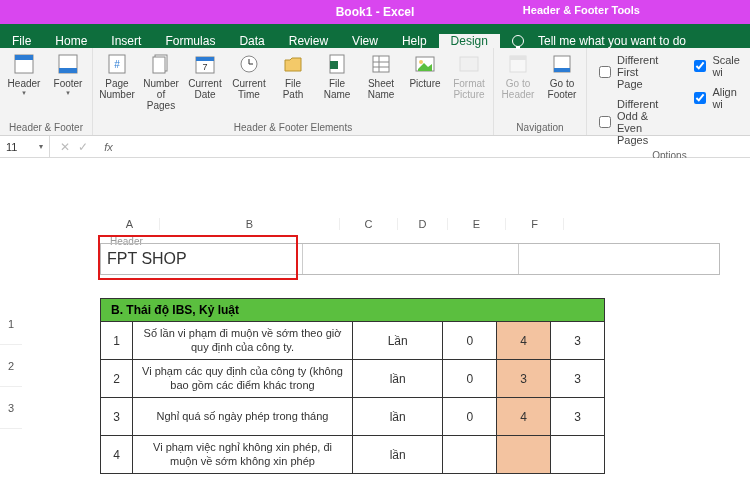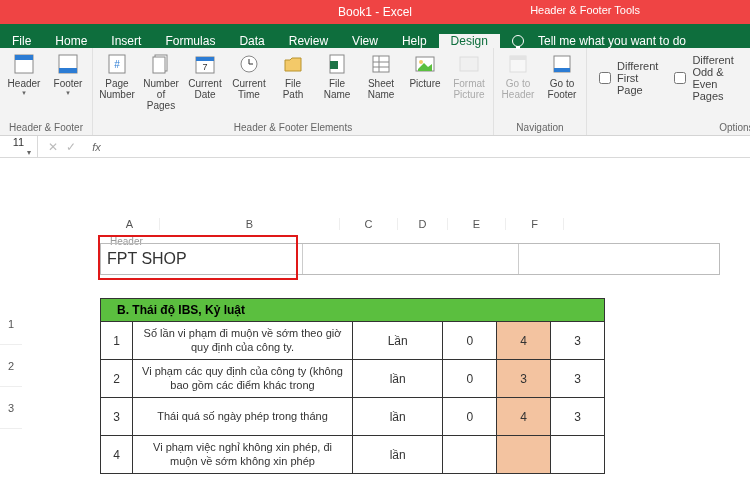--- a/index.html
+++ b/index.html
@@ -1,17 +1,17 @@
 <!DOCTYPE html>
 <html><head>
 <meta charset="utf-8">
 <style>
   * { margin: 0; padding: 0; box-sizing: border-box; font-family: "Segoe UI", sans-serif; }
   body { background: #fff; font-size: 12px; color: #333; width: 750px; height: 500px; overflow: hidden; }
-  .titlebar { background: #ef4444; height: 24px; display: flex; align-items: center; justify-content: center; position: relative; }
+  .titlebar { background: #d946ef; height: 24px; display: flex; align-items: center; justify-content: center; position: relative; font-weight: bold; }
   .titlebar .title { color: #fff; font-size: 12px; position: absolute; left: 50%; transform: translateX(-50%); }
   .titlebar .context { color: #fff; font-size: 11px; position: absolute; right: 110px; top: 4px; }
   .menubar { background: #0e6e3d; height: 24px; display: flex; align-items: flex-end; color: #fff; font-size: 12px; }
   .menubar .tab { padding: 0 12px; display: flex; align-items: center; cursor: pointer; }
   .menubar .tab.active { background: #f3f3f3; color: #0e6e3d; font-weight: 400; }
   .menubar .tell { display: flex; align-items: center; padding-left: 12px; gap: 14px; }
   .menubar .bulb { display: inline-block; width: 12px; height: 12px; border: 1px solid #fff; border-radius: 50%; position: relative; }
   .menubar .bulb:after { content: ""; position: absolute; width: 4px; height: 3px; background: #fff; bottom: -3px; left: 3px; }
   .ribbon { background: #f3f3f3; border-bottom: 1px solid #d4d4d4; height: 88px; display: flex; }
   .rgroup { border-right: 1px solid #e1e1e1; display: flex; flex-direction: column; padding: 4px 6px 2px 6px; }
@@ -20,37 +20,37 @@
   .rbtn { display: flex; flex-direction: column; align-items: center; gap: 2px; cursor: pointer; min-width: 36px; }
   .rbtn .ico { width: 24px; height: 24px; display: flex; align-items: center; justify-content: center; }
   .rbtn .cap { font-size: 10px; color: #444; text-align: center; line-height: 1.1; max-width: 46px; }
   .rbtn.dis .cap { color: #aaa; }
   .rbtn.dis .ico svg { opacity: .4; }
   .rbtn .drop { font-size: 7px; color: #666; margin-top: -2px; }
   .chkrow { display: flex; align-items: center; gap: 6px; font-size: 11px; color: #444; padding: 2px 6px; cursor: pointer; }
   .chkrow input { width: 12px; height: 12px; }
   .options { display: flex; flex-direction: column; flex: 1; padding-top: 4px; }
   .optgrid { display: flex; gap: 24px; }
-  .optcol { display: flex; flex-direction: row; gap: 4px; }
+  .optcol { display: flex; flex-direction: column; gap: 4px; }
   .fbar { background: #fff; border-bottom: 1px solid #d9d9d9; height: 22px; display: flex; align-items: center; }
-  .namebox { width: 38px; padding: 0 6px; font-size: 11px; border-right: 1px solid #d9d9d9; height: 100%; display: flex; align-items: center; flex-direction: column; }
+  .namebox { width: 50px; padding: 0 6px; font-size: 11px; border-right: 1px solid #d9d9d9; height: 100%; display: flex; align-items: center; }
   .namebox .dd { margin-left: auto; font-size: 8px; color: #666; }
   .fbtns { display: flex; gap: 8px; padding: 0 10px; color: #bbb; font-size: 12px; }
   .fx { font-style: italic; color: #666; padding: 0 6px; font-size: 11px; }
   .sheet { position: relative; background: #fff; height: 366px; overflow: hidden; }
   .colhdr { position: absolute; left: 100px; top: 60px; display: flex; font-size: 11px; color: #555; }
   .colhdr div { border-right: 1px solid #eee; text-align: center; }
   .rowhdr { position: absolute; left: 0; top: 145px; width: 22px; font-size: 11px; color: #555; text-align: center; }
   .rowhdr div { height: 42px; display: flex; align-items: center; justify-content: center; border-bottom: 1px solid #eee; }
   .headbox { position: absolute; left: 100px; top: 85px; width: 620px; display: flex; border: 1px solid #bbb; }
   .headseg { height: 30px; display: flex; align-items: center; padding: 0 6px; border-right: 1px solid #ccc; font-size: 16px; }
   .headlbl { position: absolute; left: 110px; top: 78px; font-size: 10px; color: #999; }
   .redbox { position: absolute; left: 98px; top: 77px; width: 200px; height: 45px; border: 2px solid #e01818; pointer-events: none; }
   .tbl { position: absolute; left: 100px; top: 140px; border-collapse: collapse; width: 505px; font-size: 12px; }
-  .tbl th { background: #5bbf3f; color: #000; font-weight: bold; text-align: left; padding: 4px 16px; border: 1px solid #333; font-size: 12px; }
+  .tbl th { background: #5bbf3f; color: #000; font-weight: bold; text-align: left; padding: 4px 10px; border: 1px solid #333; font-size: 12px; }
   .tbl td { border: 1px solid #333; padding: 4px 6px; text-align: center; vertical-align: middle; height: 38px; }
   .tbl td.desc { text-align: center; width: 220px; font-size: 11px; line-height: 1.2; }
   .tbl td.idx { width: 32px; }
   .tbl td.hi { background: #f3c3a0; }
 </style>
 </head>
 <body>
 
 <div class="titlebar">
   <span class="title">Book1 - Excel</span>
@@ -294,21 +294,21 @@
         <tr>
           <td class="idx">2</td>
   <td class="desc">Vi phạm các quy định của công ty (không bao gồm các điểm khác trong</td>
   <td>lần</td>
   <td>0</td>
   <td class="hi">3</td>
   <td>3</td>
         </tr>
         <tr>
           <td class="idx">3</td>
-  <td class="desc">Thái quá số ngày phép trong tháng</td>
+  <td class="desc">Nghỉ quá số ngày phép trong tháng</td>
   <td>lần</td>
   <td>0</td>
   <td class="hi">4</td>
   <td>3</td>
         </tr>
         <tr>
           <td class="idx">4</td>
   <td class="desc">Vi phạm việc nghỉ không xin phép, đi muộn về sớm không xin phép</td>
   <td>lần</td>
   <td></td>

